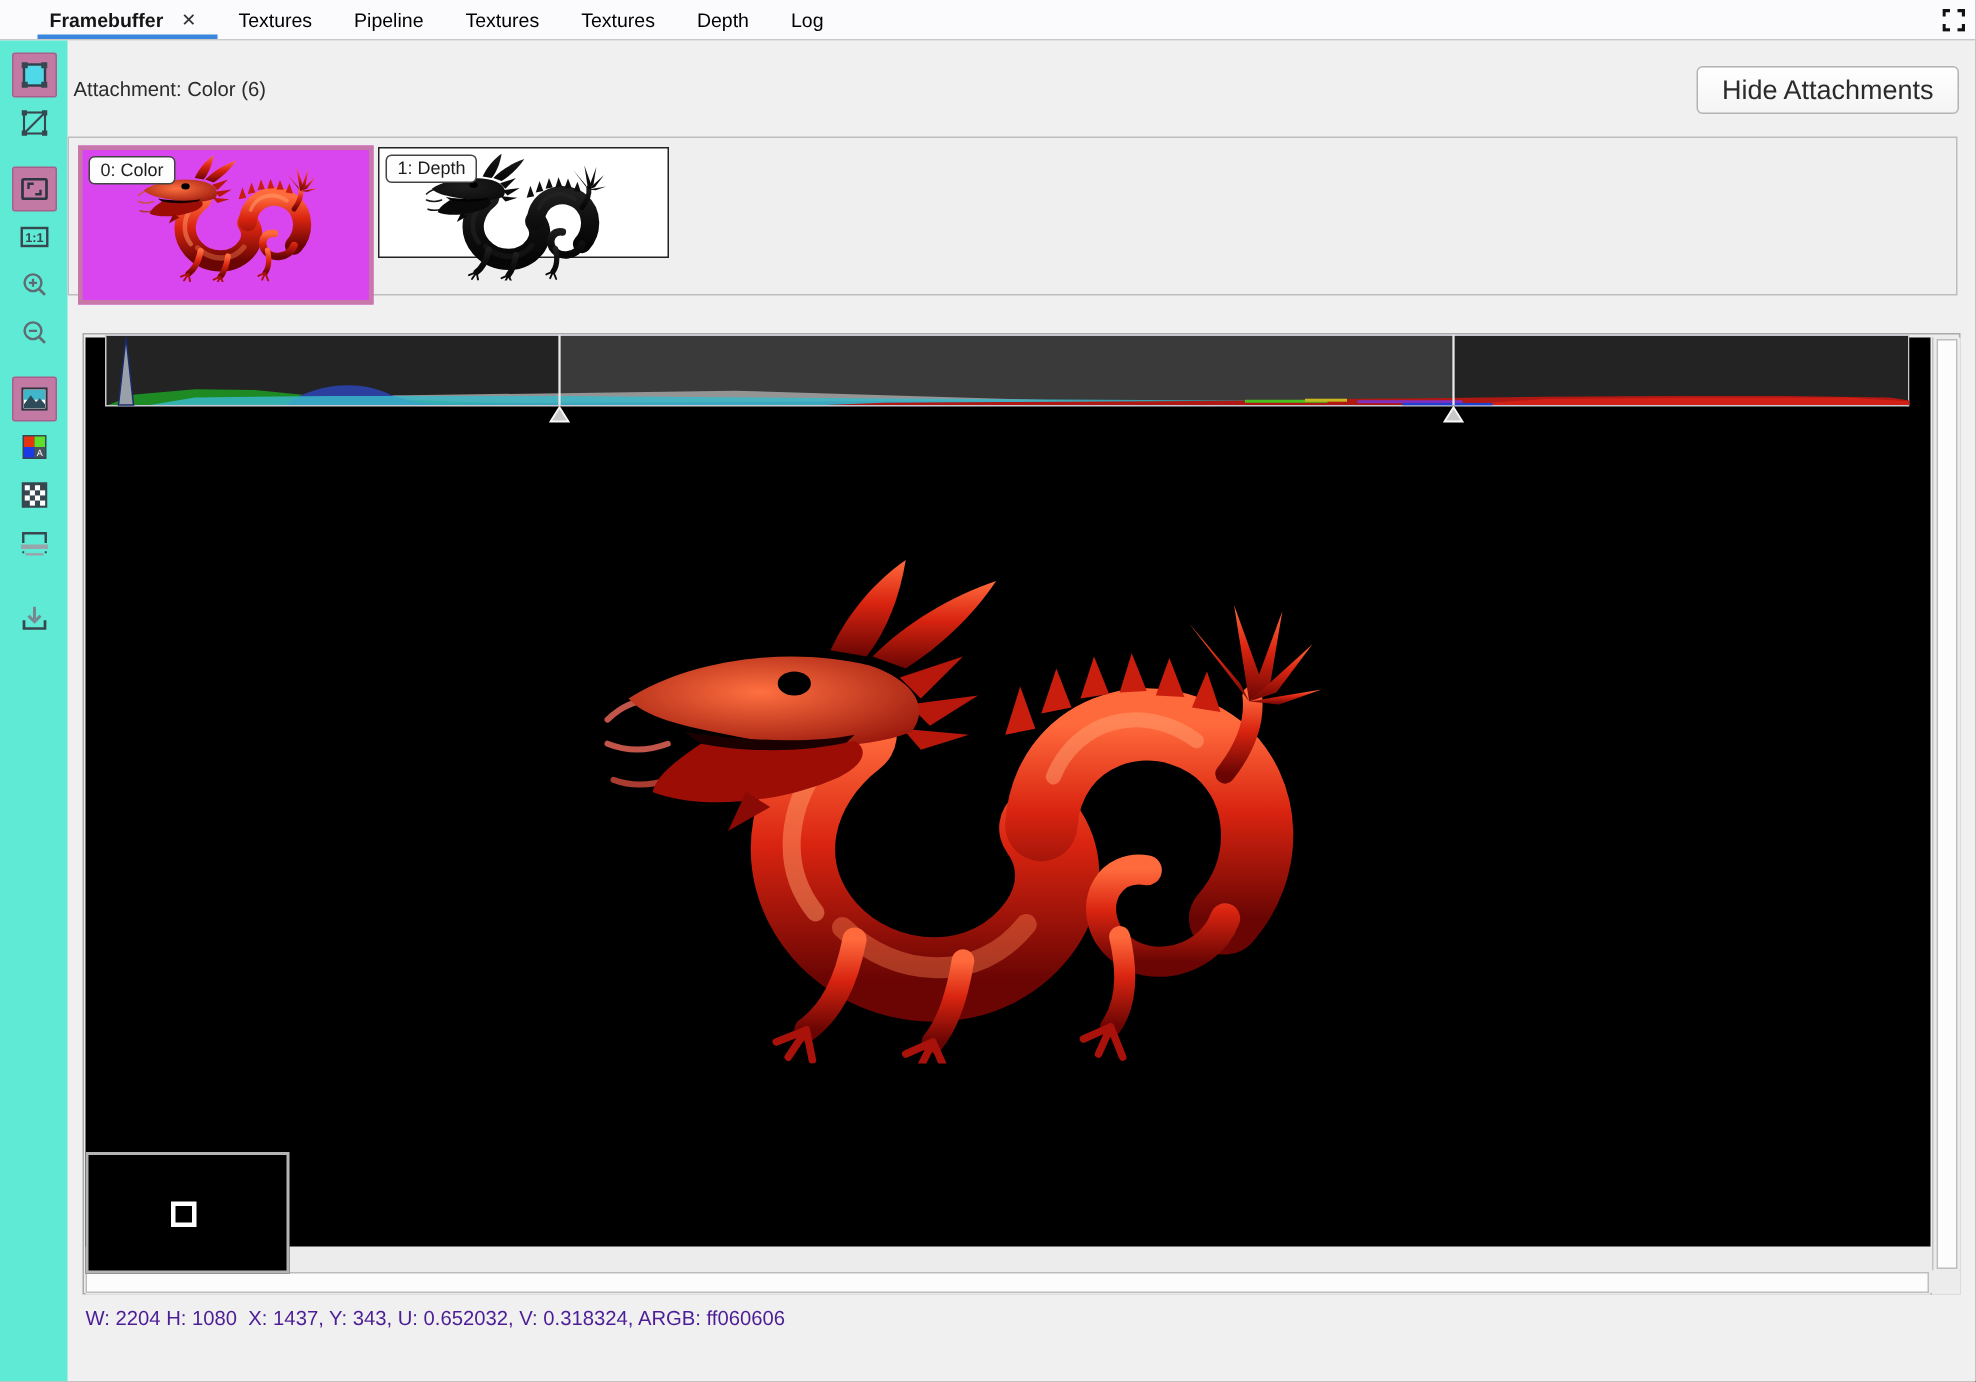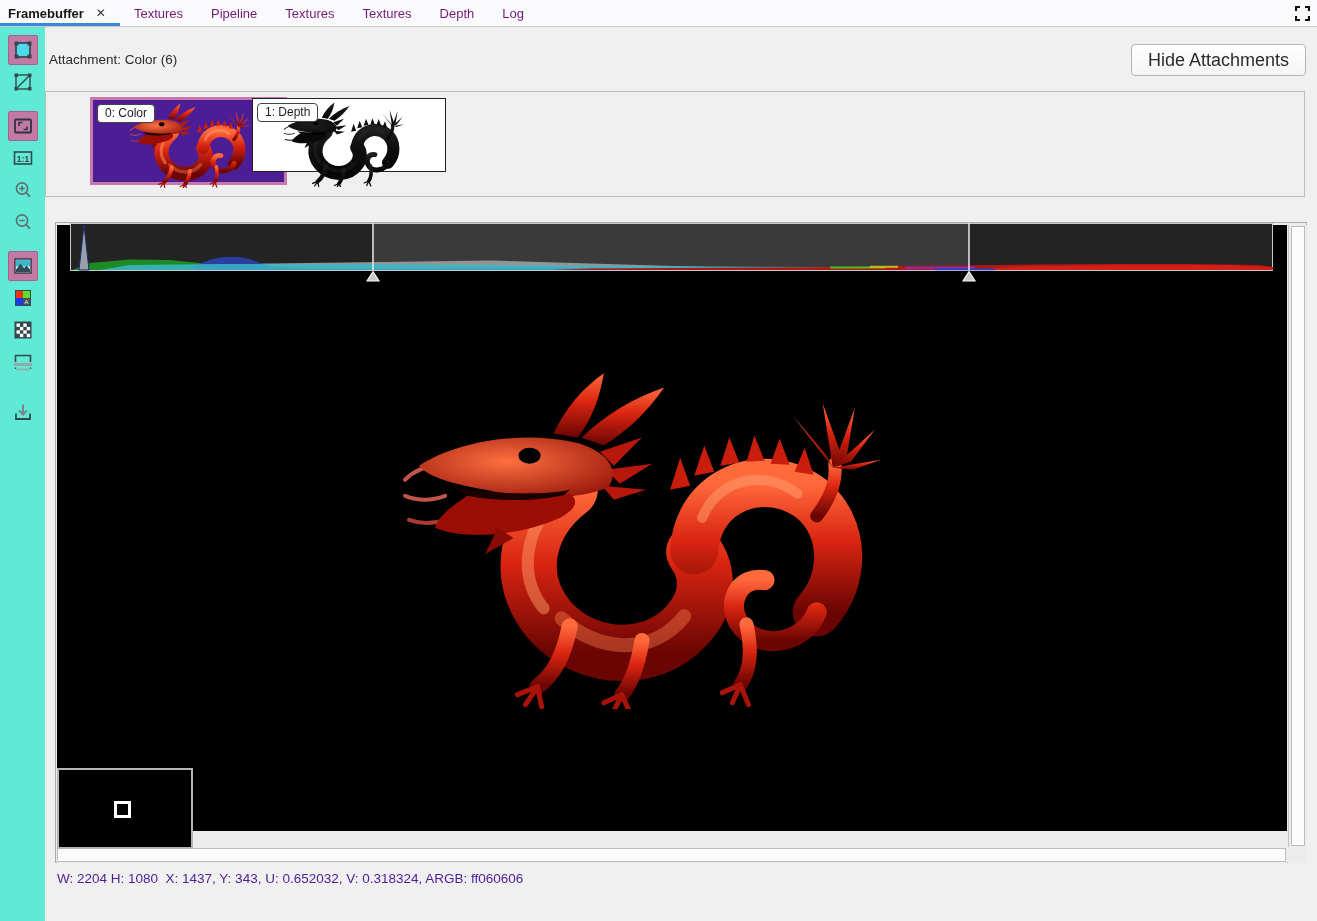--- a/index.html
+++ b/index.html
@@ -3,22 +3,22 @@
 <meta charset="utf-8">
 <style>
   html,body{margin:0;padding:0;background:#f0f0f0;font-family:"Liberation Sans",sans-serif;}
   #app{position:relative;width:1317px;height:921px;background:#f0f0f0;overflow:hidden;
        -webkit-font-smoothing:antialiased;}
 
   
   .tabbar{position:absolute;left:0;top:0;width:1317px;height:26px;background:#fbfbfd;
           border-bottom:1px solid #c9c9c9;display:flex;align-items:stretch;}
   .tab{position:relative;display:flex;align-items:center;padding:0 14px;font-size:13px;
-       color:#701a75;cursor:default;}
-  .tab.active{font-weight:bold;color:#151515;padding-left:8px;}
+       color:#000000;cursor:default;}
+  .tab.active{font-weight:bold;color:#151515;padding-left:8px;margin-left:25px;}
   .tab.active::after{content:"";position:absolute;left:0;right:0;bottom:0;height:3px;
        background:var(--accent,#3a87dd);}
   .tab .close{margin-left:12px;font-size:12px;font-weight:normal;color:#333;}
   .tabbar-spacer{flex:1;}
   .fullscreen-btn{width:30px;display:flex;align-items:center;justify-content:center;}
 
   
   .side-toolbar{position:absolute;left:0;top:27px;width:45px;bottom:0;background:#5eead4;
        display:flex;flex-direction:column;align-items:center;padding-top:8px;box-sizing:border-box;}
   .tool-btn{width:28px;height:28px;display:flex;align-items:center;justify-content:center;
@@ -30,21 +30,21 @@
   
   .attachment-label{position:absolute;left:49px;top:52px;font-size:13.5px;color:#2b2b2b;}
   .hide-attachments{position:absolute;right:11px;top:44px;height:32px;padding:0 16px;
        font-size:18px;color:#2b2b2b;background:linear-gradient(#ffffff,#f4f4f4);
        border:1px solid #b4b4b4;border-radius:4px;font-family:inherit;}
 
   
   .thumb-strip{position:absolute;left:45px;top:91px;width:1260px;height:106px;
        border:1px solid #bdbdbd;background:#efefef;box-sizing:border-box;}
   .thumb{position:absolute;top:5px;box-sizing:border-box;}
-  .thumb.color-thumb{left:6px;width:197px;height:88px;border:3px solid #c878a8;background:#4c1d95;margin-left:38px;}
+  .thumb.color-thumb{left:6px;width:197px;height:106px;border:3px solid #c878a8;background:#d946ef;}
   .thumb.depth-thumb{left:206px;width:194px;height:74px;border:1px solid #222;background:#fff;top:6px;padding-left:34px;}
   .thumb-badge{position:absolute;left:4px;top:4px;background:#fdfdfd;border:1px solid #444;
        border-radius:4px;padding:1px 7px 2px 7px;font-size:12px;color:#1d1d1d;z-index:3;}
   .thumb svg.mini{position:absolute;}
   .depth-art{filter:grayscale(1) brightness(0.22);}
 
   
   .viewport{position:absolute;left:55px;top:222px;width:1252px;height:641px;
        border:1px solid #aaaaaa;background:#ececec;box-sizing:border-box;}
   .canvas{position:absolute;left:1px;top:2px;width:1230px;height:606px;background:#000;overflow:hidden;}

